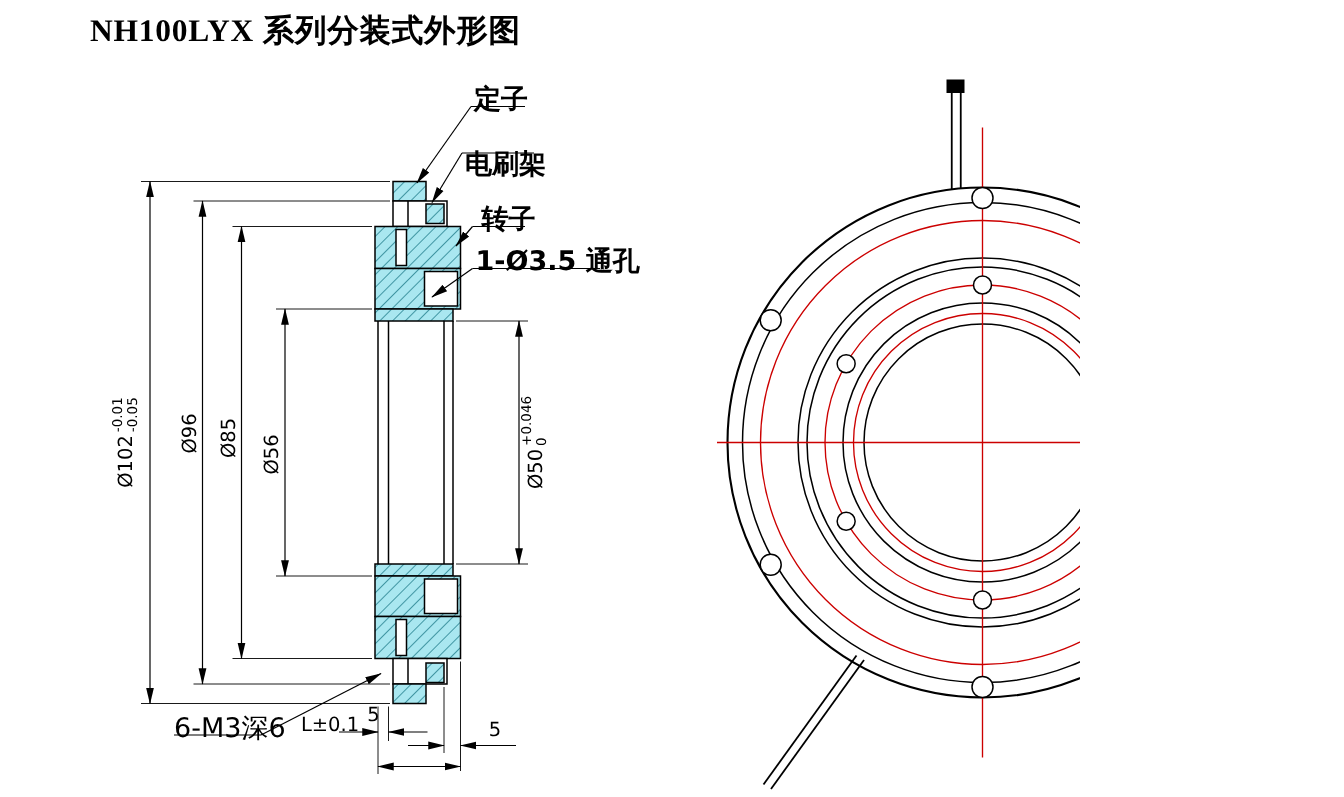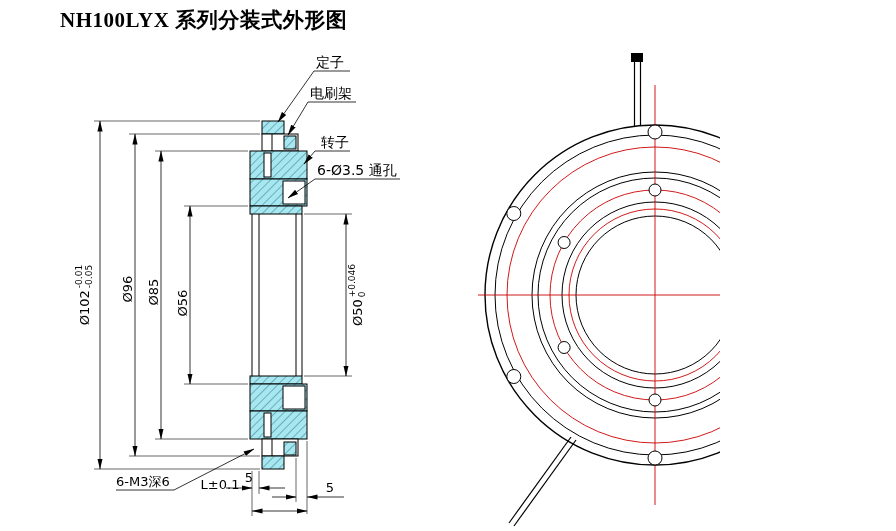--- a/index.html
+++ b/index.html
@@ -1,26 +1,26 @@
 <!DOCTYPE html>
 <html><head>
 <meta charset="utf-8">
 <style>
   html,body { margin:0; padding:0; background:#ffffff; }
   .stage { position:relative; width:720px; height:531px; background:#ffffff; overflow:hidden;
            font-family:"DejaVu Sans", sans-serif; color:#000; }
   .stage svg { position:absolute; left:0; top:0; }
   .txt { position:absolute; white-space:nowrap; color:#000; }
   .title { font-family:"Liberation Serif","DejaVu Serif",serif; font-size:21px; font-weight:700; letter-spacing:0.5px; }
-  .callout { font-size:14px; }
+  .callout { font-size:18px;font-weight:bold; }
   .dim-label { position:absolute; display:flex; align-items:center; gap:2px; font-size:13px;
                white-space:nowrap; transform:translate(-50%,-50%) rotate(-90deg); }
   .tolstack { display:inline-flex; flex-direction:column; font-size:9px; line-height:1.1; }
   .dim-text { position:absolute; font-size:13px; white-space:nowrap; transform:translate(-50%,-50%); }
-  .tap-text { font-size:13px; }
+  .tap-text { font-size:18px; }
 </style>
 </head>
 <body>
 
 <div class="stage">
 
 <svg width="896" height="531" viewBox="0 0 896 531">
   <defs>
     <pattern id="hatch" width="6" height="6" patternUnits="userSpaceOnUse" patternTransform="rotate(45)">
       <rect width="6" height="6" fill="#a9e7f0"></rect>
@@ -143,23 +143,23 @@
     <g>
       <line x1="571" y1="437" x2="509" y2="523" stroke="#000" stroke-width="1.2"></line>
       <line x1="576" y1="440" x2="514" y2="526" stroke="#000" stroke-width="1.2"></line>
     </g>
   </g>
 </svg>
 
 <div class="txt title" style="left:60px;top:6px">NH100LYX 系列分装式外形图</div>
 
 <div class="txt callout" style="left:316px;top:54px">定子</div>
-<div class="txt callout" style="left:310px;top:85px">电刷架</div>
+<div class="txt callout" style="left:310px;top:97px">电刷架</div>
 <div class="txt callout" style="left:321px;top:134px">转子</div>
-<div class="txt callout" style="left:317px;top:162px">6-Ø3.5 通孔</div>
+<div class="txt callout" style="left:317px;top:162px">1-Ø3.5 通孔</div>
 
 <div class="dim-label" style="left:85px;top:295px">
   <span>Ø102</span>
   <span class="tolstack">
     <span>-0.01</span>
     <span>-0.05</span>
   </span>
 </div>
 <div class="dim-label" style="left:127px;top:289px">
   <span>Ø96</span>

